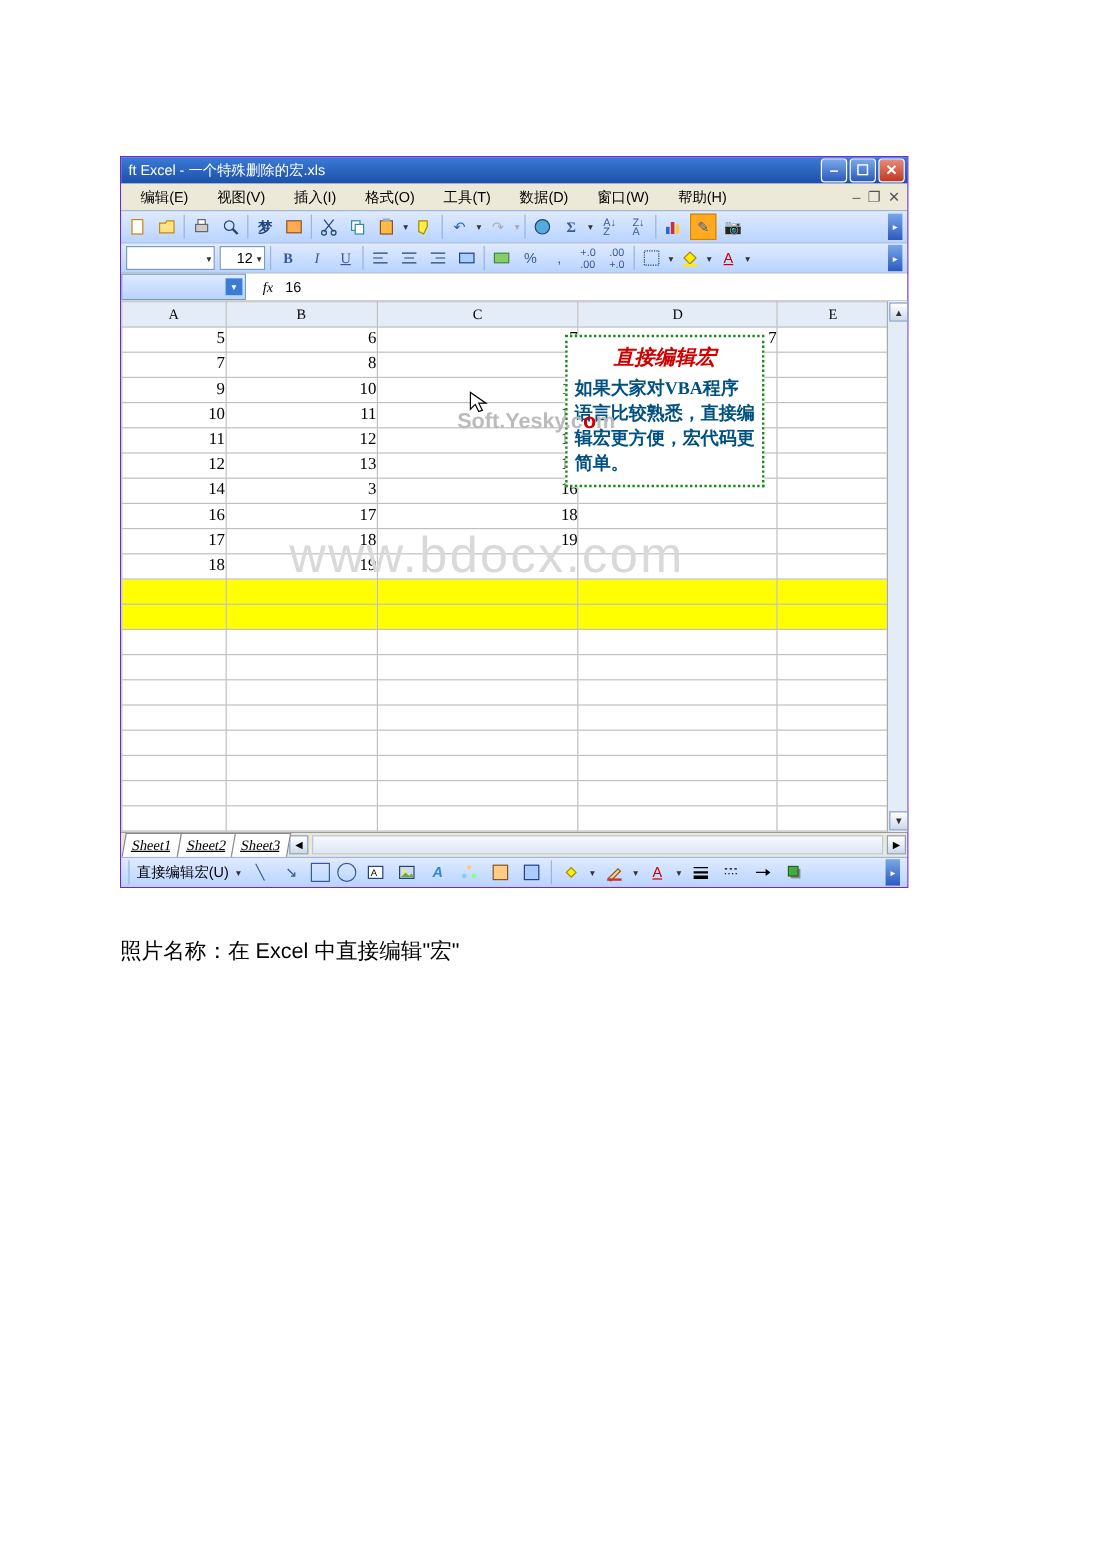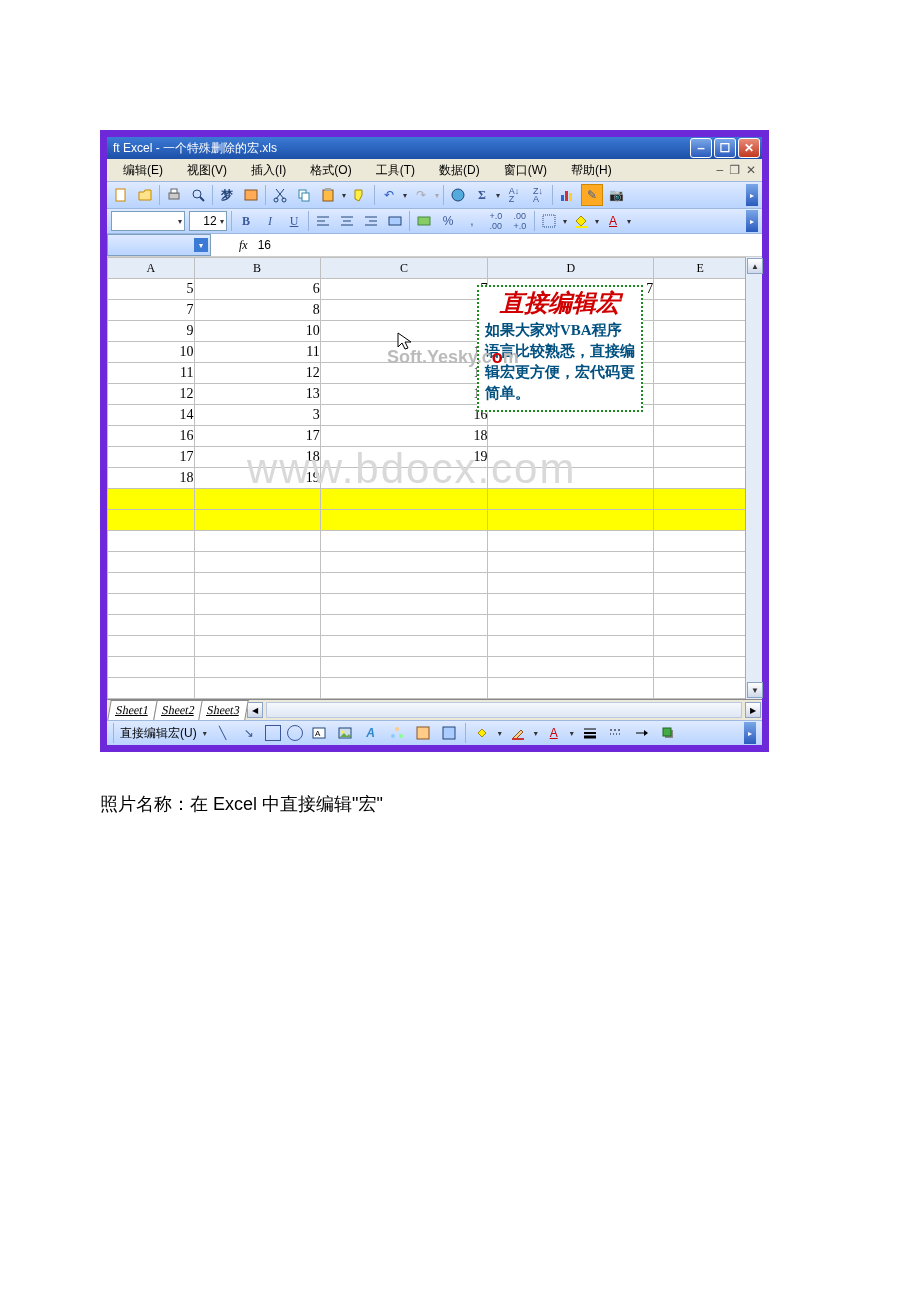--- a/index.html
+++ b/index.html
@@ -1,17 +1,17 @@
 <!DOCTYPE html>
 <html><head>
 <meta charset="utf-8">
 <style>
 body{margin:0;background:#fff;font-family:Tahoma,Arial,simsun,sans-serif;font-size:12px;color:#000}
 .page{width:920px;margin:0 auto;padding:130px 100px 0 100px;box-sizing:border-box}
-.app{width:655px;border:7px solid #6d28d9;background:#ece9d8}
+.app{width:655px;border:1px solid #6d28d9;background:#ece9d8}
 .titlebar{height:22px;background:linear-gradient(to bottom,#3b7bd6,#1c4fa8);display:flex;align-items:center;padding:0 2px;color:#fff}
 .titlebar .t{flex:1;padding-left:4px;font-family:Arial,simsun}
 .winbtns{display:flex;gap:2px}
 .winbtn{width:20px;height:18px;border:1px solid #fff;border-radius:3px;display:flex;align-items:center;justify-content:center;font-weight:bold;color:#fff}
 .winbtn.min,.winbtn.max{background:linear-gradient(#7aa7e8,#2a5bbd)}
 .winbtn.close{background:linear-gradient(#e98b7a,#c1391f)}
 .menubar{height:22px;background:#ece9d8;display:flex;align-items:center;padding:0 6px;gap:4px}
 .menubar span.mi{padding:2px 10px;cursor:default}
 .docctrl{margin-left:auto;display:flex;gap:6px;color:#555}
 .toolbar{height:26px;background:linear-gradient(#dfeaff,#b9d4ff);border-top:1px solid #9cb7e0;border-bottom:1px solid #9cb7e0;display:flex;align-items:center;padding:0 4px;gap:4px}
@@ -21,21 +21,21 @@
 .sep{width:1px;height:20px;background:#99b4dd}
 .ddarrow{font-size:8px;color:#333}
 .fontselect{width:70px;height:18px;background:#fff;border:1px solid #7b9ebd;display:flex;align-items:center;justify-content:flex-end;padding-right:2px}
 .boldI{font-weight:bold;font-family:'Times New Roman'}
 .italI{font-style:italic;font-family:'Times New Roman'}
 .undU{text-decoration:underline;font-family:'Times New Roman'}
 .morebtn{width:12px;height:22px;background:linear-gradient(#7aa7e8,#2a5bbd);margin-left:auto;display:flex;align-items:center;justify-content:center;color:#fff;font-size:8px}
 .namebox-row{height:22px;background:#fff;border-bottom:1px solid #cfcfcf;display:flex;align-items:center}
 .namebox{width:100px;height:20px;border:1px solid #7b9ebd;display:flex;align-items:center;justify-content:flex-end;padding-right:2px;background:linear-gradient(#dfeaff,#b9d4ff)}
 .namebox .dda{width:14px;height:14px;background:#3b7bd6;color:#fff;display:flex;align-items:center;justify-content:center;font-size:8px;margin-left:4px}
-.fxlabel{font-style:italic;font-family:'Times New Roman';margin:0 6px 0 28px}
+.fxlabel{font-style:italic;font-family:'Times New Roman';margin:0 6px 0 14px}
 .formulabar{flex:1;padding-left:4px}
 .gridwrap{position:relative;background:#fff}
 .grid{border-collapse:collapse;width:640px}
 .grid th,.grid td{border:1px solid #c0c0c0;padding:0;height:20px}
 .colhdr{background:#e4ecf7;font-family:'Times New Roman';font-weight:normal;text-align:center}
 .colhdr.A{width:82px}.colhdr.B{width:120px}.colhdr.C{width:160px}.colhdr.D{width:158px}.colhdr.E{width:88px}
 .cell{text-align:right;padding-right:6px;font-family:'Times New Roman';font-size:14px}
 .yellowrow td{background:#ffff00}
 .vscroll{position:absolute;top:0;right:0;width:16px;bottom:0;background:#e4ecf7;border-left:1px solid #aaa}
 .vscroll .abtn{width:14px;height:14px;margin:1px;background:linear-gradient(#fff,#cfd8ea);border:1px solid #8ba3c7;display:flex;align-items:center;justify-content:center;font-size:8px;color:#333}
@@ -44,21 +44,21 @@
 .sheet-tabs{display:flex;align-items:flex-end;padding-left:2px}
 .stab{padding:2px 6px;border:1px solid #888;border-bottom:none;background:#fff;font-family:simsun;font-size:12px;margin-right:-1px;text-decoration:underline;transform:skewX(-10deg)}
 .hscroll{flex:1;display:flex;align-items:center;justify-content:center}
 .hscroll .habtn{width:14px;height:14px;background:linear-gradient(#fff,#cfd8ea);border:1px solid #8ba3c7;font-size:8px;display:flex;align-items:center;justify-content:center;margin:0 1px}
 .hscroll .track{flex:1;height:14px;background:linear-gradient(#f6f8fc,#dfe7f5);margin:0 2px;border:1px solid #bcc8dd}
 .drawtb{height:24px;background:linear-gradient(#dfeaff,#b9d4ff);border-top:1px solid #9cb7e0;display:flex;align-items:center;padding:0 6px;gap:6px}
 .statusbar{height:22px;background:#ece9d8;border-top:1px solid #fff;display:flex;align-items:center}
 .statusbar .cell-status{margin-left:360px;border:1px inset #fff;padding:1px 10px;background:#ece9d8}
 .statusbar .grip{margin-left:auto;width:16px;height:16px;background:repeating-linear-gradient(135deg,#888 0 1px,transparent 1px 3px)}
 .callout{position:absolute;top:28px;left:370px;width:150px;border:2px dotted #1a8a1a;background:#fff;padding:6px;font-family:simsun,simhei;font-size:15px;line-height:21px}
-.callout .hd{color:#d00000;font-style:italic;font-weight:bold;text-align:center;font-family:KaiTi,simsun;font-size:24px;margin-bottom:6px}
+.callout .hd{color:#d00000;font-style:italic;font-weight:bold;text-align:center;font-family:KaiTi,simsun;font-size:17px;margin-bottom:6px}
 .callout .body{color:#005080;font-weight:bold}
 .cursor-arrow{position:absolute;top:74px;left:288px;width:20px;height:20px;pointer-events:none}
 .watermark{position:absolute;top:90px;left:280px;font-family:Arial;font-weight:bold;font-size:18px;color:#bbb}
 .watermark .o{color:#d00000}
 .pagewm{position:absolute;top:478px;left:140px;font-family:Arial;font-size:42px;color:#d9d9d9;letter-spacing:2px;pointer-events:none}
 .caption{margin-top:40px;font-family:simsun,Arial;font-size:18px}
 .colorA{color:#c00;text-decoration:underline}
 .shape{width:14px;height:14px;border:1px solid #3b5998}
 .shape.oval{border-radius:50%}
 </style>

